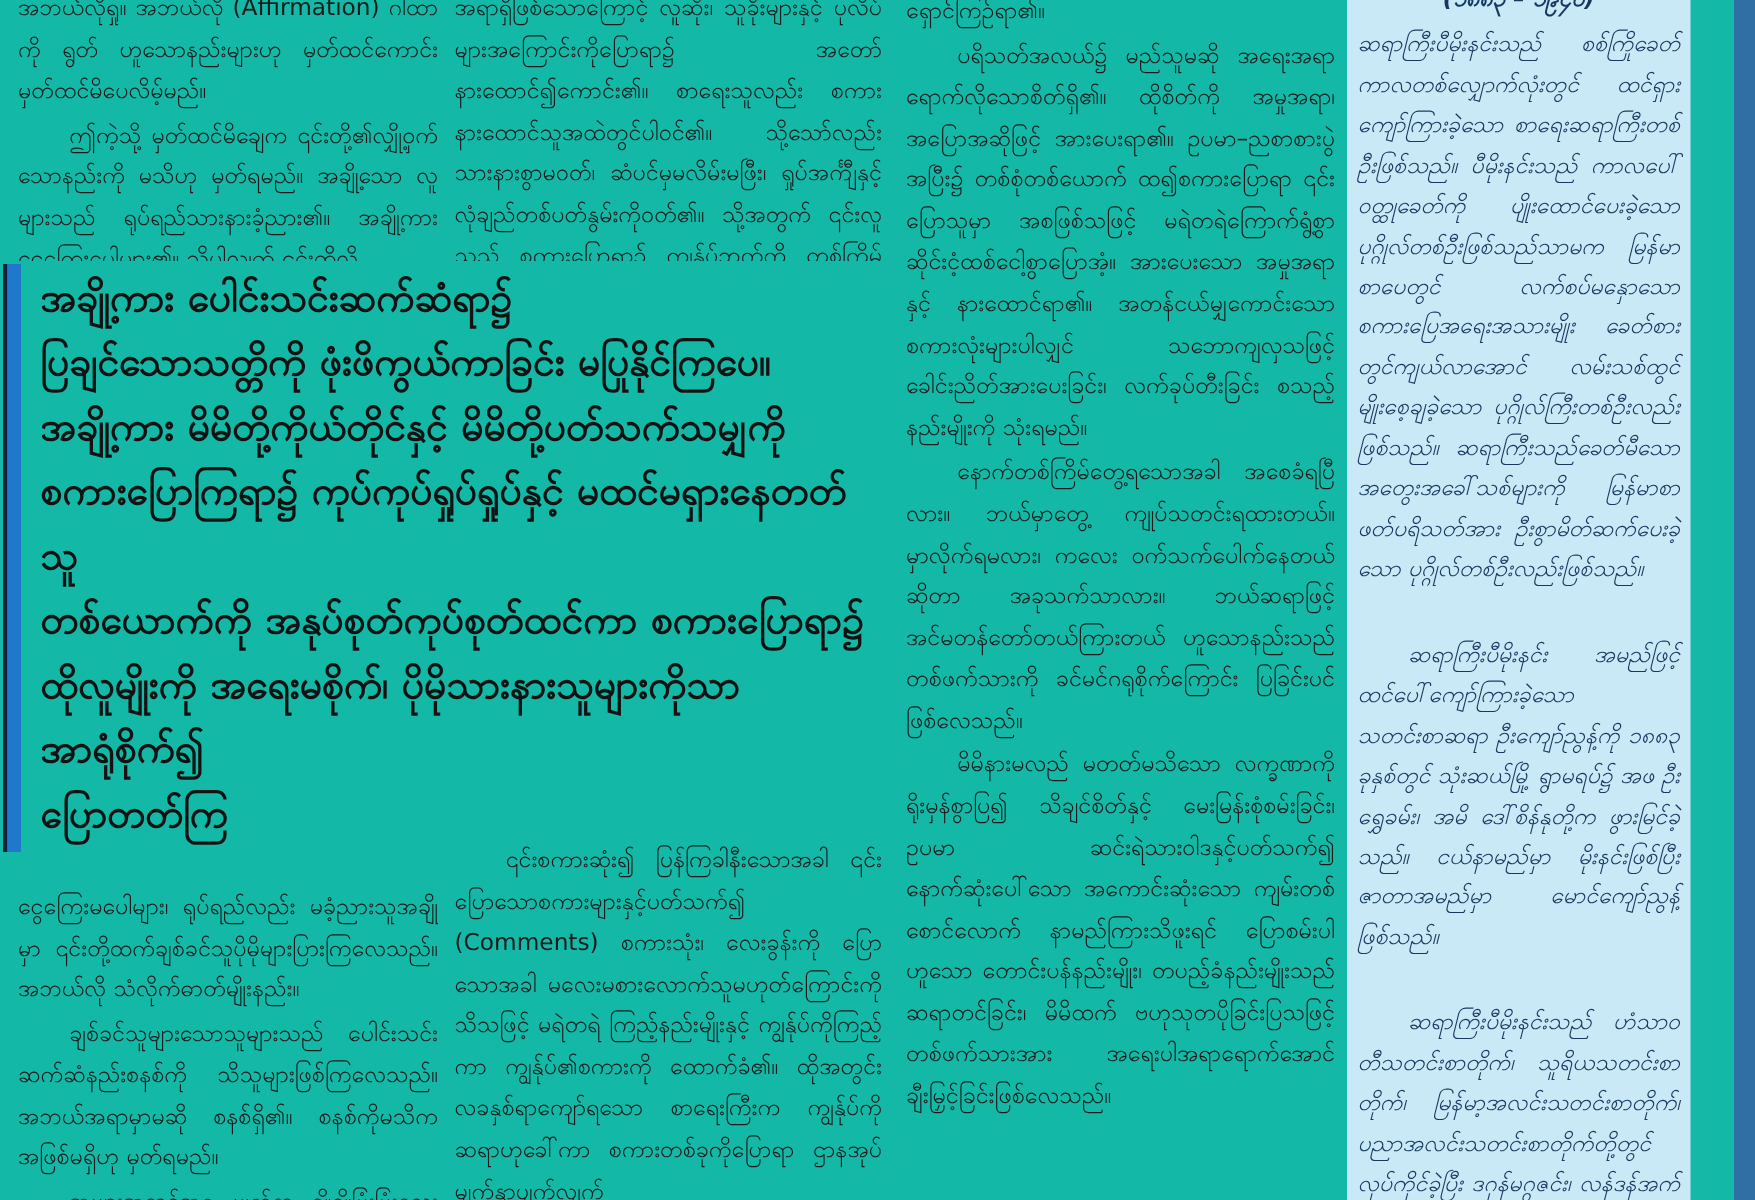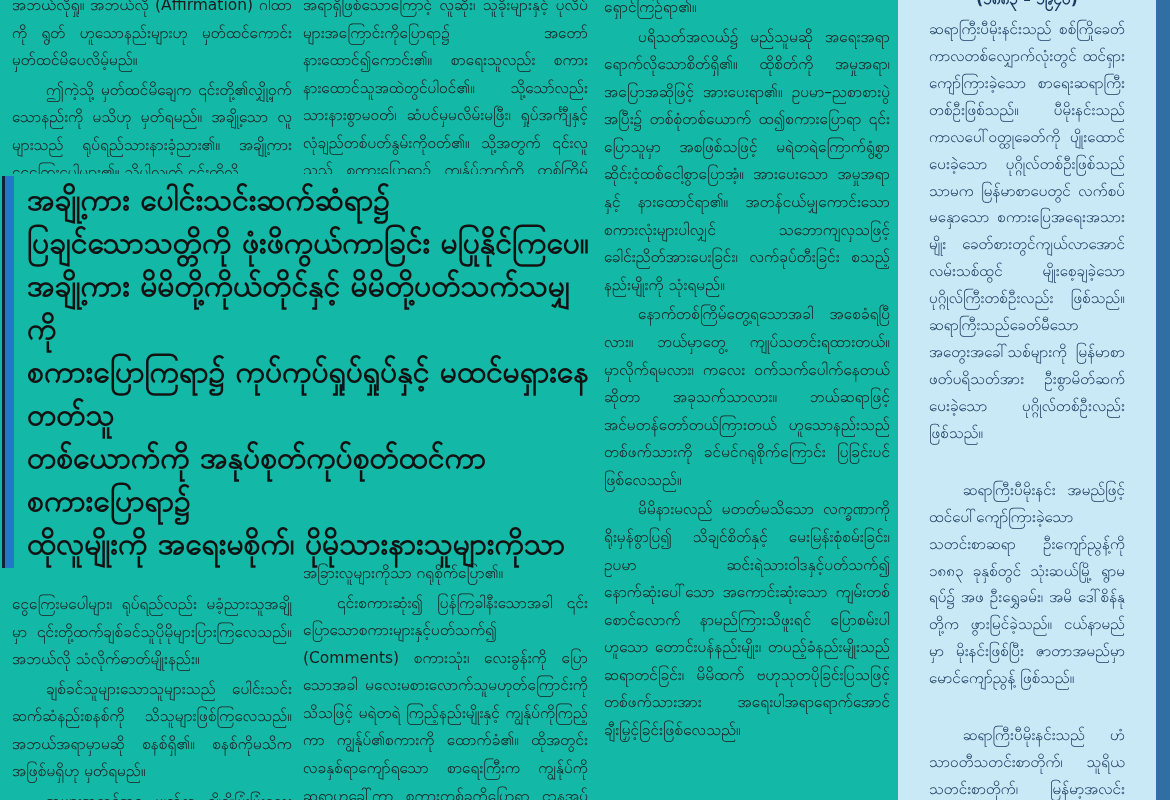--- a/index.html
+++ b/index.html
@@ -27,41 +27,42 @@
     left:2px;top:176px;
     width:586px;height:392px;
     border-left:3px solid #0e2238;
   }
   .quote-bar{
     position:absolute;left:0;top:0;bottom:0;width:9px;
     background:#2078cd;
   }
   .quote-text{
     position:absolute;left:22px;top:2px;right:2px;bottom:0;
-    font-size:30px;
+    font-size:26px;
     font-weight:bold;
     color:#121212;
     line-height:43px;
     text-align:left;
     overflow:hidden;
   }
 
   
   .sidebar{
     position:absolute;
     left:898px;top:0;
-    width:258px;height:800px;
+    width:229px;height:800px;
     background:#c9e9f7;
     color:#17395f;
-    padding:0 31px;
+    padding:0 7px;
     box-sizing:border-box;
     text-align:justify;
     font-size:15.3px;
     line-height:1.76;
     overflow:hidden;
+    font-style:italic;
   }
   .sidebar p{margin:0 0 2px 0;}
   .sidebar p.indent{text-indent:2.2em;margin-top:30px;}
   .sidebar-heading-clip{
     height:16px;overflow:hidden;text-align:center;
     font-weight:bold;
   }
   .sidebar-heading-clip span{display:block;margin-top:-14px;}
   .sidebar-edge{
     position:absolute;
@@ -102,21 +103,20 @@
     <p>ငွေကြေးမပေါများ၊ ရုပ်ရည်လည်း မခံ့ညားသူအချို့မှာ ၎င်းတို့ထက်ချစ်ခင်သူပိုမိုများပြားကြလေသည်။ အဘယ်လို သံလိုက်ဓာတ်မျိုးနည်း။</p>
     <p class="indent">ချစ်ခင်သူများသောသူများသည် ပေါင်းသင်းဆက်ဆံနည်းစနစ်ကို သိသူများဖြစ်ကြလေသည်။ အဘယ်အရာမှာမဆို စနစ်ရှိ၏။ စနစ်ကိုမသိက အဖြစ်မရှိဟု မှတ်ရမည်။</p>
     <p class="indent">အများအထင်အရ မျက်နှာ ချိုချိုပြုံးပြုံးလေးနှင့် ဟုတ်ပါ့၊ မှန်ပါ့၊ မိန့်တိုင်းပါ၊ မှတ်ပါတယ်၊ ကောင်းလေပါပြီ၊ အပိုင်ဝိပါဦး၊ ဟူသောစကားမျိုးကို</p>
   </div>
 
   <div class="col" id="col2-top">
     <p>အရာရှိဖြစ်သောကြောင့် လူဆိုး၊ သူခိုးများနှင့် ပုလိပ်များအကြောင်းကိုပြောရာ၌ အတော်နားထောင်၍ကောင်း၏။ စာရေးသူလည်း စကားနားထောင်သူအထဲတွင်ပါဝင်၏။ သို့သော်လည်း သားနားစွာမဝတ်၊ ဆံပင်မှမလိမ်းမဖြီး၊ ရှုပ်အင်္ကျီနှင့် လုံချည်တစ်ပတ်နွမ်းကိုဝတ်၏။ သို့အတွက် ၎င်းလူသည် စကားပြောရာ၌ ကျွန်ုပ်ဘက်ကို တစ်ကြိမ်တစ်ခါမျှ မျက်နှာမလှည့်။</p>
   </div>
 
   <div class="col" id="col2-bottom">
-    <p>အခြားလူများကိုသာ ဂရုစိုက်ပြော၏။</p>
     <p class="indent">၎င်းစကားဆုံး၍ ပြန်ကြခါနီးသောအခါ ၎င်းပြောသောစကားများနှင့်ပတ်သက်၍ (Comments) စကားသုံး၊ လေးခွန်းကို ပြောသောအခါ မလေးမစားလောက်သူမဟုတ်ကြောင်းကို သိသဖြင့် မရဲတရဲ ကြည့်နည်းမျိုးနှင့် ကျွန်ုပ်ကိုကြည့်ကာ ကျွန်ုပ်၏စကားကို ထောက်ခံ၏။ ထိုအတွင်း လခနှစ်ရာကျော်ရသော စာရေးကြီးက ကျွန်ုပ်ကို ဆရာဟုခေါ်ကာ စကားတစ်ခုကိုပြောရာ ဌာနအုပ်မျက်နှာပျက်လျက်</p>
   </div>
 
   <div class="col" id="col3">
     <p>ရှောင်ကြဉ်ရာ၏။</p>
     <p class="indent">ပရိသတ်အလယ်၌ မည်သူမဆို အရေးအရာရောက်လိုသောစိတ်ရှိ၏။ ထိုစိတ်ကို အမှုအရာ၊ အပြောအဆိုဖြင့် အားပေးရာ၏။ ဥပမာ–ညစာစားပွဲအပြီး၌ တစ်စုံတစ်ယောက် ထ၍စကားပြောရာ ၎င်းပြောသူမှာ အစဖြစ်သဖြင့် မရဲတရဲကြောက်ရွံ့စွာ ဆိုင်းငံ့ထစ်ငေါ့စွာပြောအံ့။ အားပေးသော အမှုအရာနှင့် နားထောင်ရာ၏။ အတန်ငယ်မျှကောင်းသော စကားလုံးများပါလျှင် သဘောကျလှသဖြင့် ခေါင်းညိတ်အားပေးခြင်း၊ လက်ခုပ်တီးခြင်း စသည့်နည်းမျိုးကို သုံးရမည်။</p>
     <p class="indent">နောက်တစ်ကြိမ်တွေ့ရသောအခါ အစေခံရပြီလား။ ဘယ်မှာတွေ့ ကျုပ်သတင်းရထားတယ်။ မှာလိုက်ရမလား၊ ကလေး ဝက်သက်ပေါက်နေတယ်ဆိုတာ အခုသက်သာလား။ ဘယ်ဆရာဖြင့် အင်မတန်တော်တယ်ကြားတယ် ဟူသောနည်းသည် တစ်ဖက်သားကို ခင်မင်ဂရုစိုက်ကြောင်း ပြခြင်းပင်ဖြစ်လေသည်။</p>
     <p class="indent">မိမိနားမလည် မတတ်မသိသော လက္ခဏာကို ရိုးမှန်စွာပြ၍ သိချင်စိတ်နှင့် မေးမြန်းစုံစမ်းခြင်း၊ ဥပမာ ဆင်းရဲသားဝါဒနှင့်ပတ်သက်၍ နောက်ဆုံးပေါ်သော အကောင်းဆုံးသော ကျမ်းတစ်စောင်လောက် နာမည်ကြားသိဖူးရင် ပြောစမ်းပါဟူသော တောင်းပန်နည်းမျိုး၊ တပည့်ခံနည်းမျိုးသည် ဆရာတင်ခြင်း၊ မိမိထက် ဗဟုသုတပိုခြင်းပြသဖြင့် တစ်ဖက်သားအား အရေးပါအရာရောက်အောင် ချီးမြှင့်ခြင်းဖြစ်လေသည်။</p>
 
   </div>

